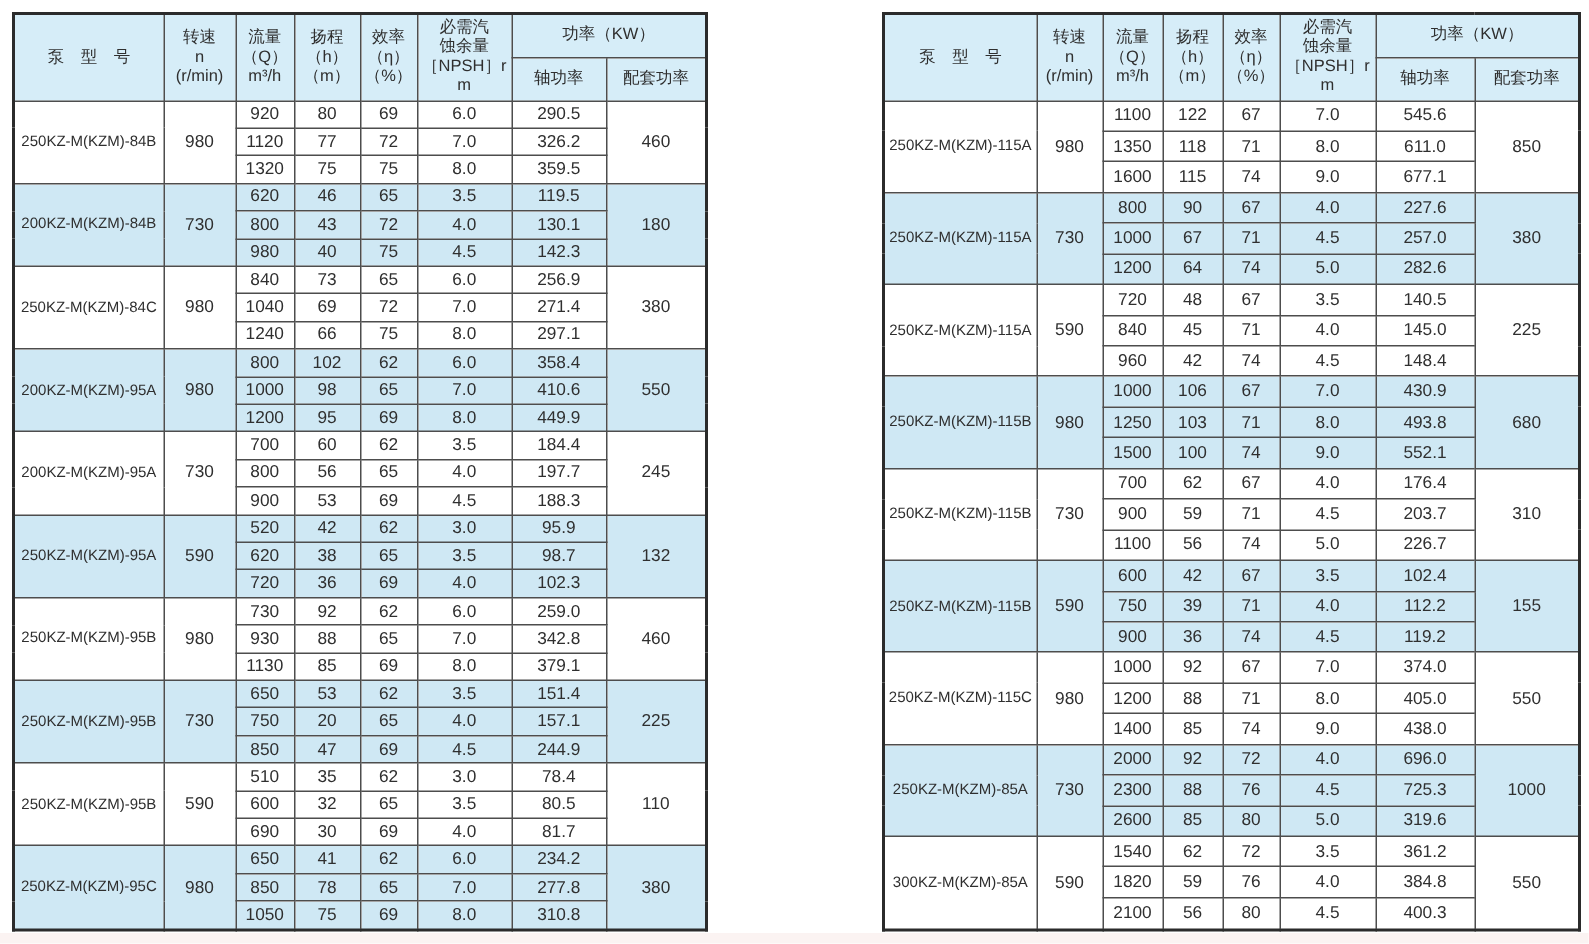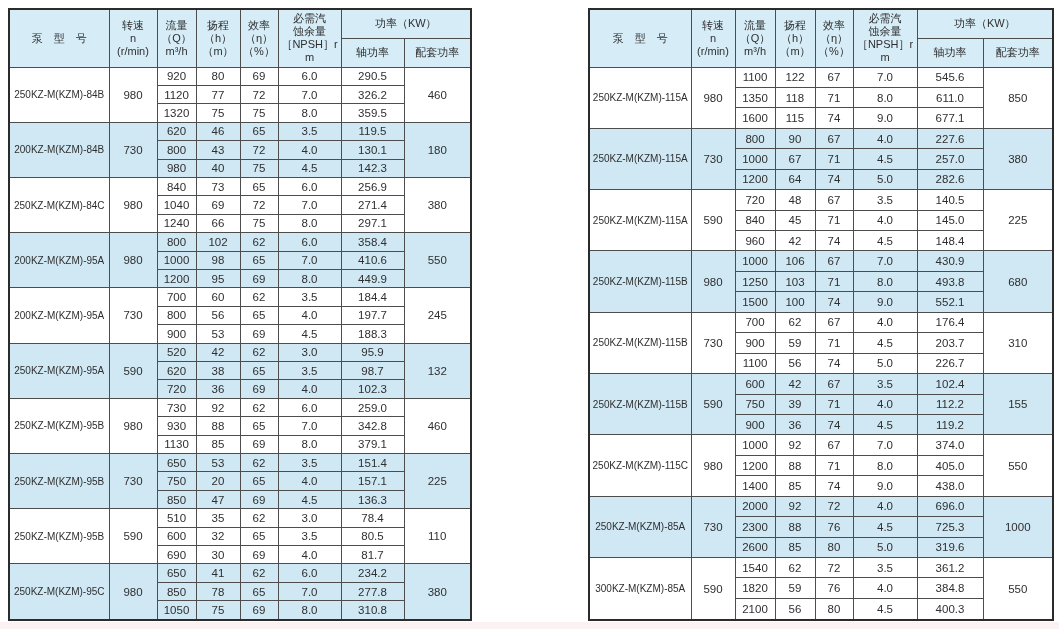--- a/index.html
+++ b/index.html
@@ -256,21 +256,21 @@
           <td>20</td>
           <td>65</td>
           <td>4.0</td>
           <td>157.1</td>
         </tr>
         <tr class="shade">
           <td>850</td>
           <td>47</td>
           <td>69</td>
           <td>4.5</td>
-          <td>136.3</td>
+          <td>244.9</td>
         </tr>
         <tr class="plain">
           <td class="model" rowspan="3">250KZ-M(KZM)-95B</td>
           <td rowspan="3">590</td>
           <td>510</td>
           <td>35</td>
           <td>62</td>
           <td>3.0</td>
           <td>78.4</td>
           <td rowspan="3">110</td>

